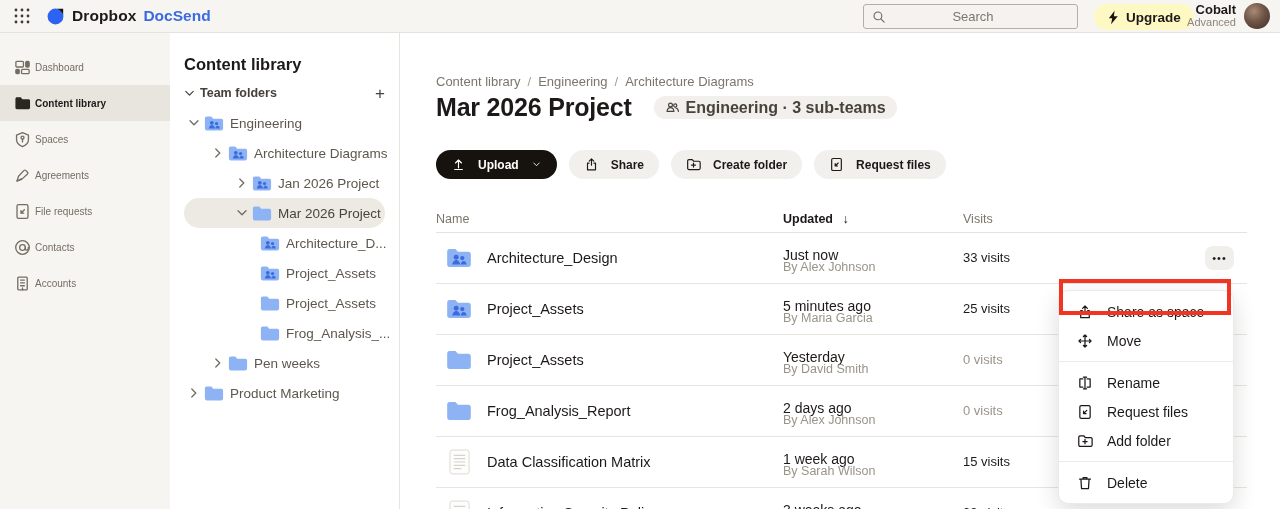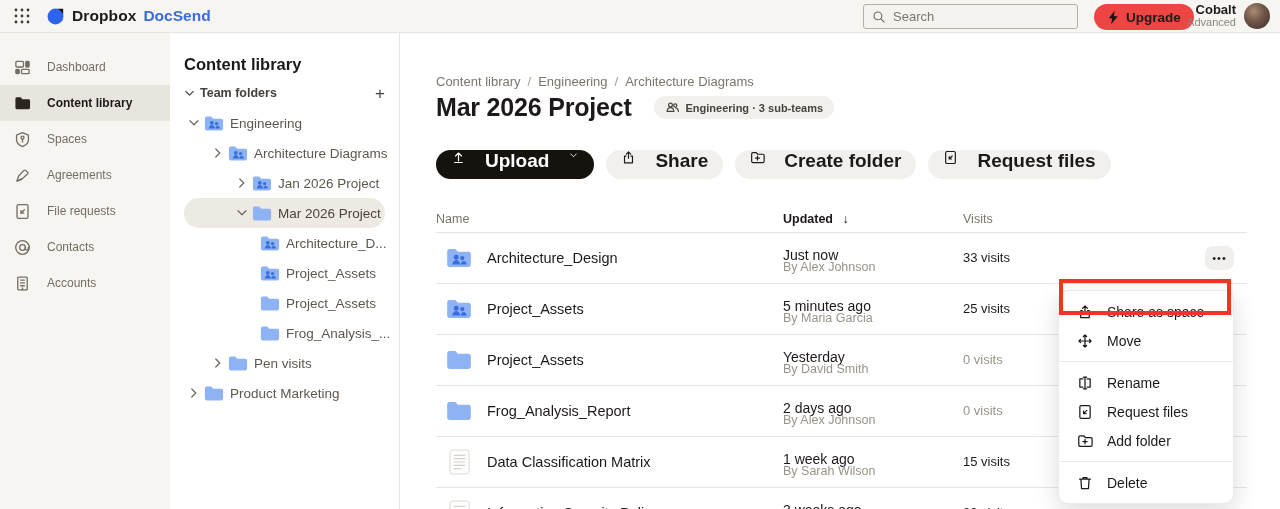--- a/index.html
+++ b/index.html
@@ -11,33 +11,33 @@
   .topbar { position:absolute; left:0; top:0; width:1280px; height:33px;
     background:#f7f5f2; border-bottom:1px solid #e6e3dd; display:flex; align-items:center; z-index:3; }
   .apps-btn { width:28px; height:24px; margin-left:8px; display:flex; align-items:center; justify-content:center; cursor:pointer; }
   .brand { display:flex; align-items:center; gap:7px; margin-left:10px; }
   .brand .logo { width:19px; height:19px; display:block; }
   .brand .b1 { font-size:15.5px; font-weight:700; letter-spacing:.1px; }
   .brand .b2 { font-size:15.5px; font-weight:600; color:#3a6be0; }
   .search { position:absolute; left:863px; top:4px; width:215px; height:25px;
     background:#f5f3f0; border:1px solid #b5afa5; border-radius:3px; display:flex; align-items:center; padding:0 8px; gap:7px; }
   .search input { border:none; outline:none; background:transparent; font-size:13px; color:#1e1919; width:160px;
-    font-family:"Liberation Sans", sans-serif; }
+    font-family:"Liberation Sans", sans-serif;text-align:center; }
   .search input::placeholder { color:#7c766b; }
   .upgrade { position:absolute; left:1094px; top:4px; height:26px; padding:0 13px; border-radius:14px;
-    background:#ef4444; display:flex; align-items:center; gap:6px; font-size:13.5px; font-weight:700; cursor:pointer; }
+    background:#fef9c3; display:flex; align-items:center; gap:6px; font-size:13.5px; font-weight:700; cursor:pointer; }
   .userblk { position:absolute; right:44px; top:3px; text-align:right; line-height:13px; }
   .userblk .nm { font-size:13px; font-weight:600; }
   .userblk .pl { font-size:11px; color:#8d867b; }
   .avatar { position:absolute; right:10px; top:3px; width:26px; height:26px; border-radius:50%;
     background:radial-gradient(circle at 38% 32%, #a98b74 0%, #6e5446 45%, #3c2f28 100%); cursor:pointer; }
 
   
   .sidebar { position:absolute; left:0; top:33px; width:170px; height:476px; background:#f7f5f2; padding-top:16px; }
-  .sb-item { height:36px; display:flex; align-items:center; gap:16px; padding:0 14px; font-size:12px; color:#746d62; cursor:pointer; }
+  .sb-item { height:36px; display:flex; align-items:center; gap:4px; padding:0 14px; font-size:10px; color:#746d62; cursor:pointer; }
   .sb-item .i { width:17px; height:17px; display:flex; align-items:center; justify-content:center; color:#746d62; }
   .sb-item.active { background:#e8e5df; color:#1e1919; font-weight:600; }
   .sb-item.active .i { color:#1e1919; }
 
   
   .library { position:absolute; left:170px; top:33px; width:230px; height:476px; background:#fff; border-right:1px solid #e7e4de; }
   .lib-title { margin:22px 0 0 14px; font-size:16.5px; font-weight:700; }
   .lib-shortcuts { margin-top:16px; }
   .lib-short { height:38px; display:flex; align-items:center; gap:13px; padding-left:32px; font-size:13.5px; color:#5d574d; cursor:pointer; }
   .lib-short .i { width:17px; height:17px; color:#6e675c; }
@@ -51,25 +51,25 @@
   .tree-folder svg { width:20px; height:17px; display:block; }
 
   
   .main { position:absolute; left:400px; top:33px; width:880px; height:476px; background:#fff; }
   .breadcrumb { position:absolute; left:36px; top:41px; font-size:13px; color:#7b756a; display:flex; gap:7px; }
   .breadcrumb .sep { color:#a49d92; }
   .breadcrumb .crumb { cursor:pointer; }
   .titlerow { position:absolute; left:36px; top:60px; display:flex; align-items:center; gap:22px; }
   .page-title { font-size:25px; font-weight:700; letter-spacing:-.2px; }
   .badge { height:23px; padding:0 11px; border-radius:12px; background:#f2f0ec; display:flex; align-items:center; gap:6px;
-    font-size:11px; font-weight:600; color:#47423a; }
+    font-size:16px; font-weight:600; color:#47423a; }
   .badge .i { width:15px; height:15px; color:#47423a; }
   .actions { position:absolute; left:36px; top:117px; display:flex; gap:12px; }
-  .btn { height:29px; border-radius:16px; display:inline-flex; gap:19px; padding:0 15px;
-    font-size:19px; font-weight:700; cursor:pointer; background:#f2f0ec; color:#1e1919; }
+  .btn { height:29px; border-radius:16px; display:inline-flex; align-items:center; gap:12px; padding:0 15px;
+    font-size:12px; font-weight:700; cursor:pointer; background:#f2f0ec; color:#1e1919; }
   .btn .i { width:15px; height:15px; display:flex; align-items:center; }
   .btn.dark { background:#16130f; color:#fff; }
   .btn.dark .i { color:#fff; }
 
   
   .thead { position:absolute; left:36px; top:172px; width:811px; height:28px; border-bottom:1px solid #e6e3dd; font-size:12.5px; color:#7b7569; }
   .thead .h-name { position:absolute; left:0; top:7px; }
   .thead .h-upd { position:absolute; left:347px; top:7px; color:#1e1919; font-weight:700; cursor:pointer; }
   .thead .h-vis { position:absolute; left:527px; top:7px; }
   .tbody { position:absolute; left:36px; top:200px; width:811px; }
@@ -365,21 +365,21 @@
     <span class="chev">
           <svg viewBox="0 0 18 18" fill="none" stroke="currentColor" stroke-width="1.4" stroke-linecap="round" stroke-linejoin="round">
             <path d="M6.5 4.5L11 9l-4.5 4.5"></path>
           </svg>
         </span>
     <span class="tree-folder">
           <svg viewBox="0 0 22 18">
             <path d="M1 3.4C1 2.3 1.9 1.4 3 1.4h5l2.1 2.4H19c1.1 0 2 .9 2 2v8.8c0 1.1-.9 2-2 2H3c-1.1 0-2-.9-2-2z" fill="#8db3f5"></path>
           </svg>
         </span>
-    <span class="tree-label">Pen visits</span>
+    <span class="tree-label">Pen weeks</span>
   </div>
 
   <div class="tree-row" style="padding-left: 2px;">
     <span class="chev">
           <svg viewBox="0 0 18 18" fill="none" stroke="currentColor" stroke-width="1.4" stroke-linecap="round" stroke-linejoin="round">
             <path d="M6.5 4.5L11 9l-4.5 4.5"></path>
           </svg>
         </span>
     <span class="tree-folder">
           <svg viewBox="0 0 22 18">

